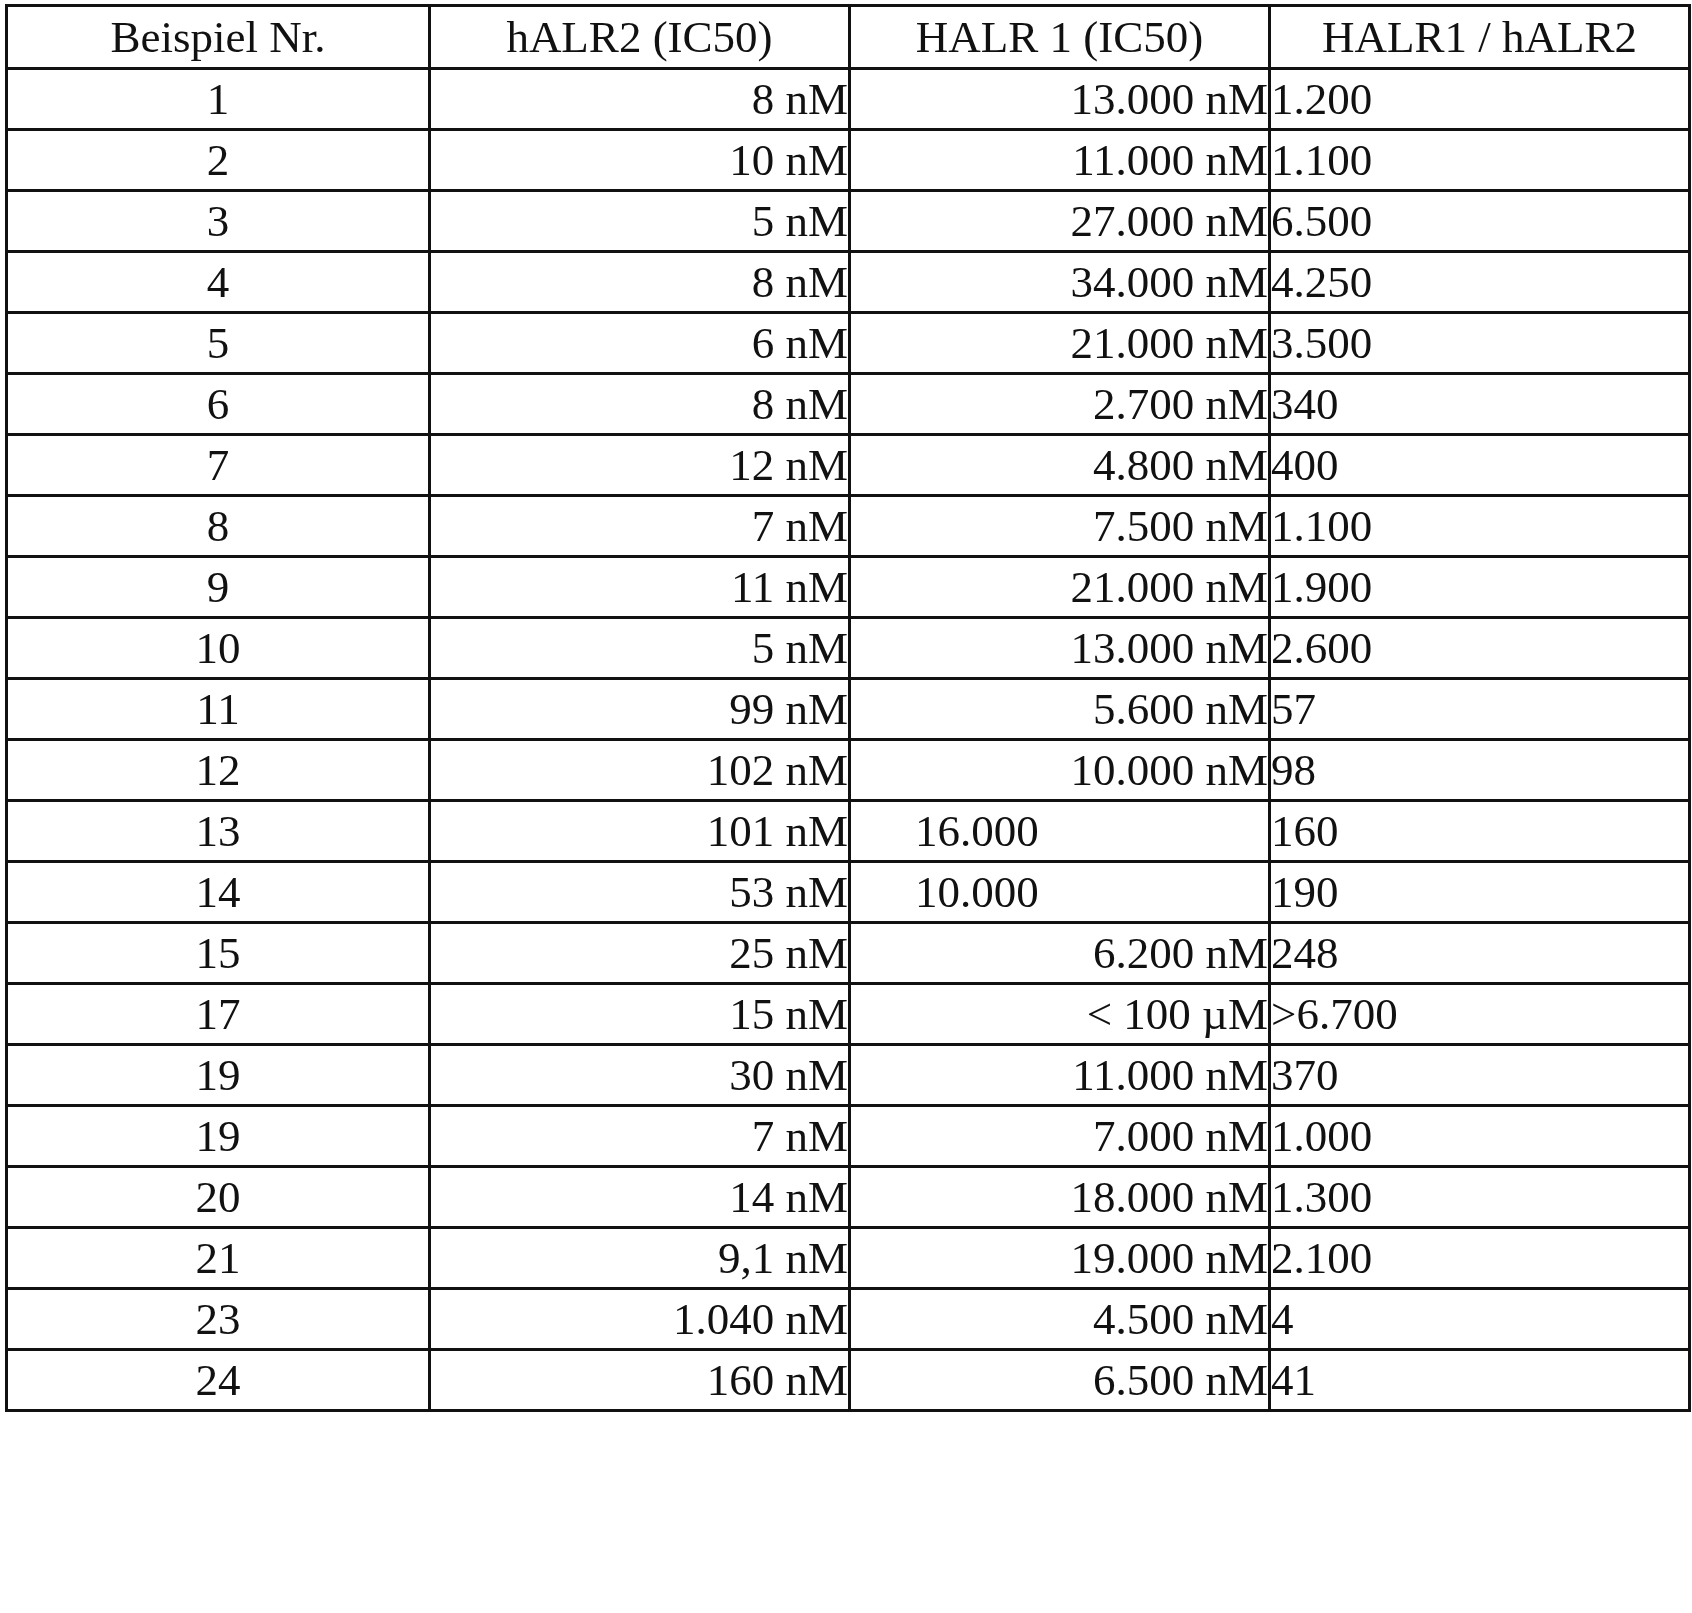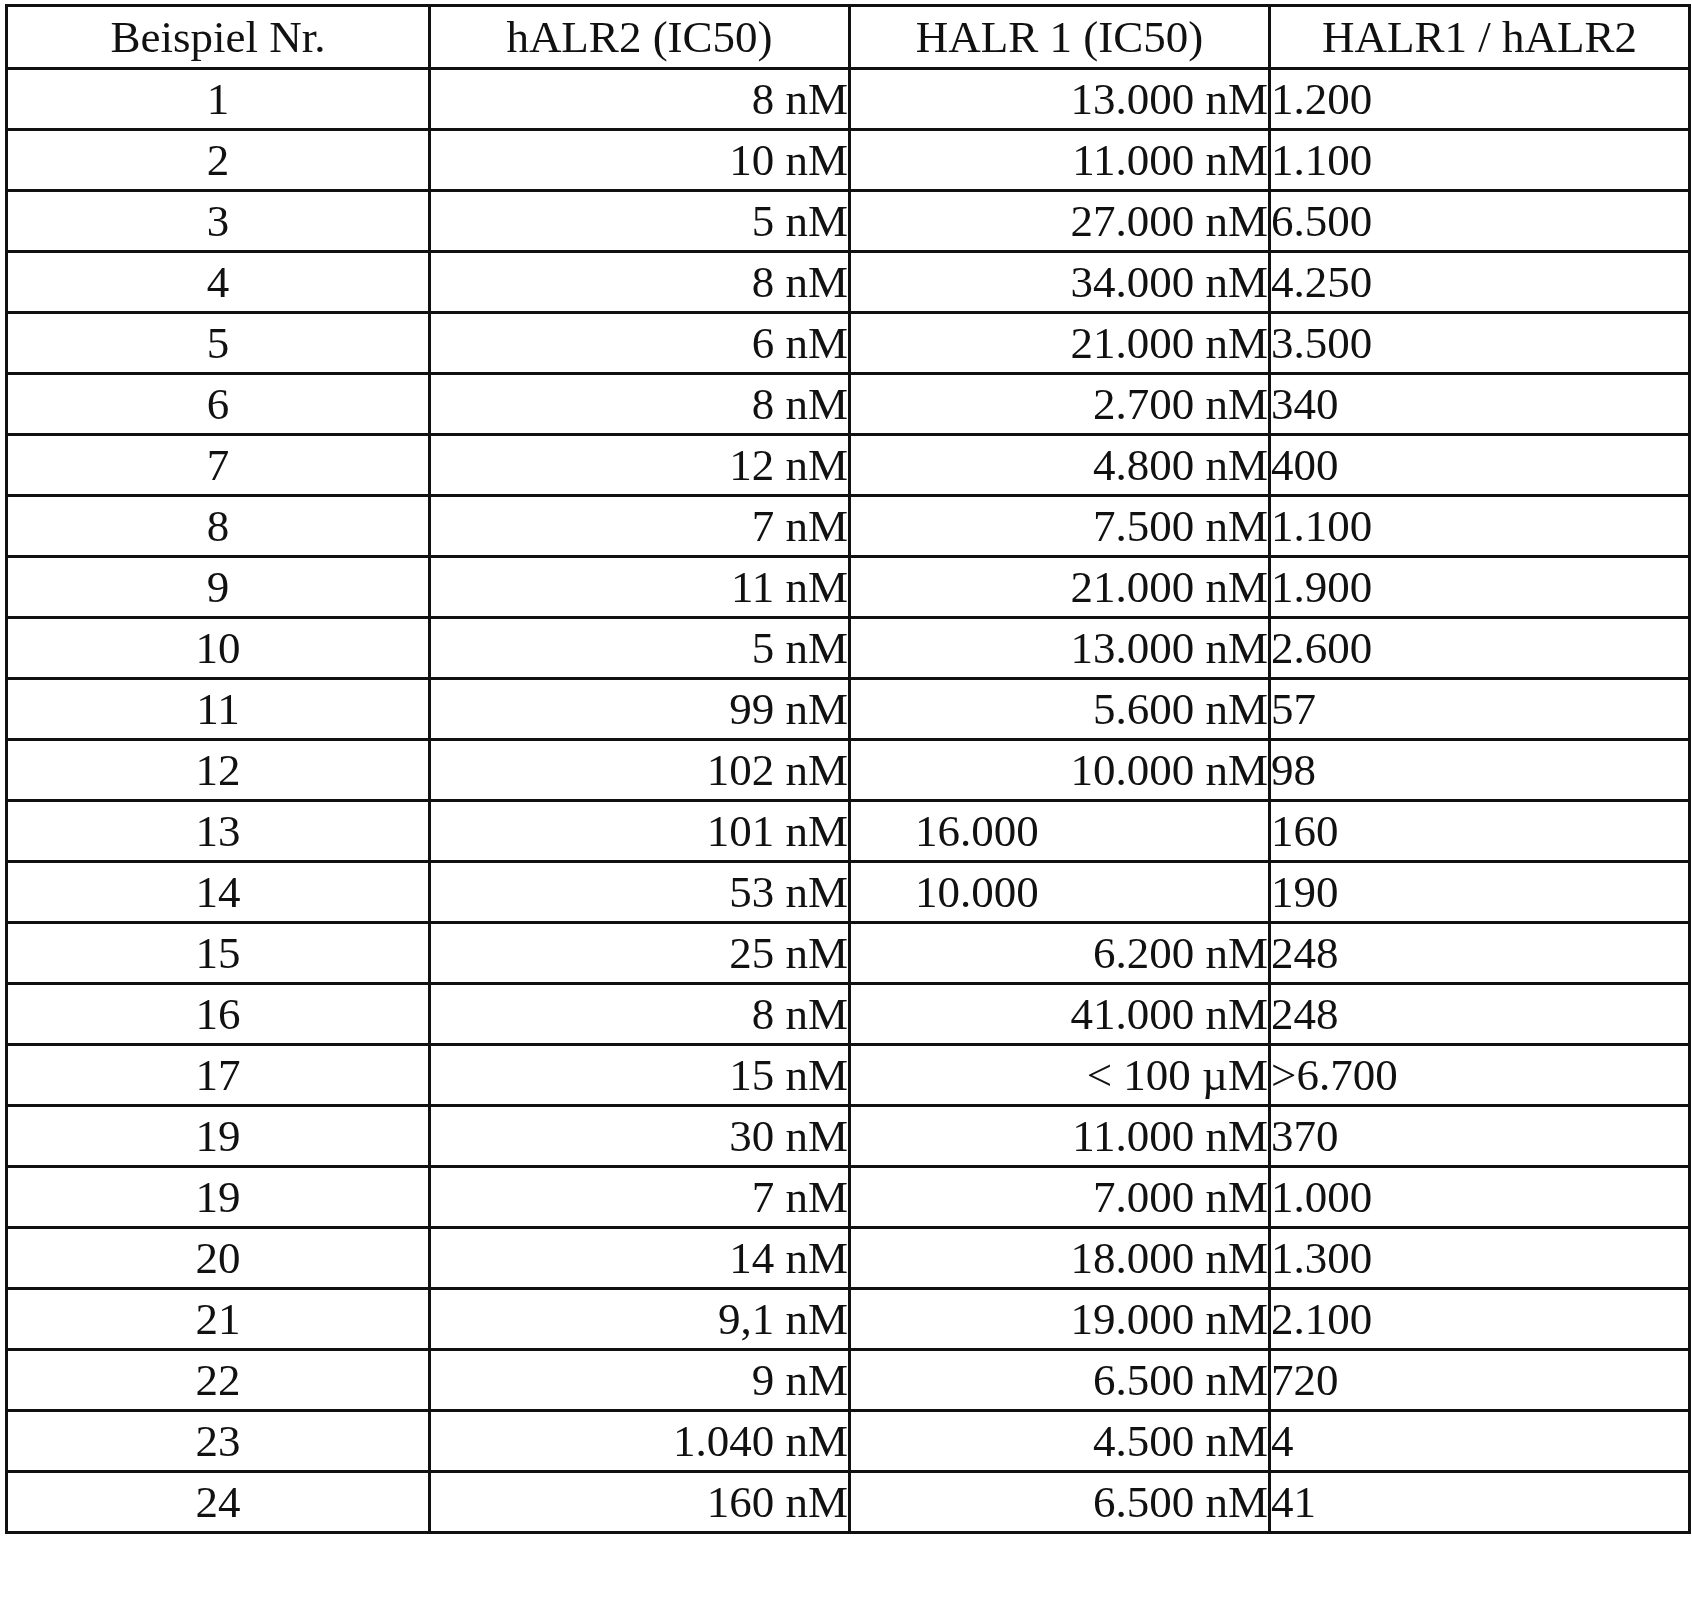--- a/index.html
+++ b/index.html
@@ -165,26 +165,20 @@
         <td class="col-halr1 left">10.000</td>
         <td class="col-ratio">190</td>
       </tr>
       <tr>
         <td class="col-nr">15</td>
         <td class="col-halr2">25 nM</td>
         <td class="col-halr1">6.200 nM</td>
         <td class="col-ratio">248</td>
       </tr>
       <tr>
-        <td class="col-nr">16</td>
-        <td class="col-halr2">8 nM</td>
-        <td class="col-halr1">41.000 nM</td>
-        <td class="col-ratio">248</td>
-      </tr>
-      <tr>
         <td class="col-nr">17</td>
         <td class="col-halr2">15 nM</td>
         <td class="col-halr1">&lt; 100 µM</td>
         <td class="col-ratio">&gt;6.700</td>
       </tr>
       <tr>
         <td class="col-nr">19</td>
         <td class="col-halr2">30 nM</td>
         <td class="col-halr1">11.000 nM</td>
         <td class="col-ratio">370</td>
@@ -201,26 +195,20 @@
         <td class="col-halr1">18.000 nM</td>
         <td class="col-ratio">1.300</td>
       </tr>
       <tr>
         <td class="col-nr">21</td>
         <td class="col-halr2">9,1 nM</td>
         <td class="col-halr1">19.000 nM</td>
         <td class="col-ratio">2.100</td>
       </tr>
       <tr>
-        <td class="col-nr">22</td>
-        <td class="col-halr2">9 nM</td>
-        <td class="col-halr1">6.500 nM</td>
-        <td class="col-ratio">720</td>
-      </tr>
-      <tr>
         <td class="col-nr">23</td>
         <td class="col-halr2">1.040 nM</td>
         <td class="col-halr1">4.500 nM</td>
         <td class="col-ratio">4</td>
       </tr>
       <tr>
         <td class="col-nr">24</td>
         <td class="col-halr2">160 nM</td>
         <td class="col-halr1">6.500 nM</td>
         <td class="col-ratio">41</td>

